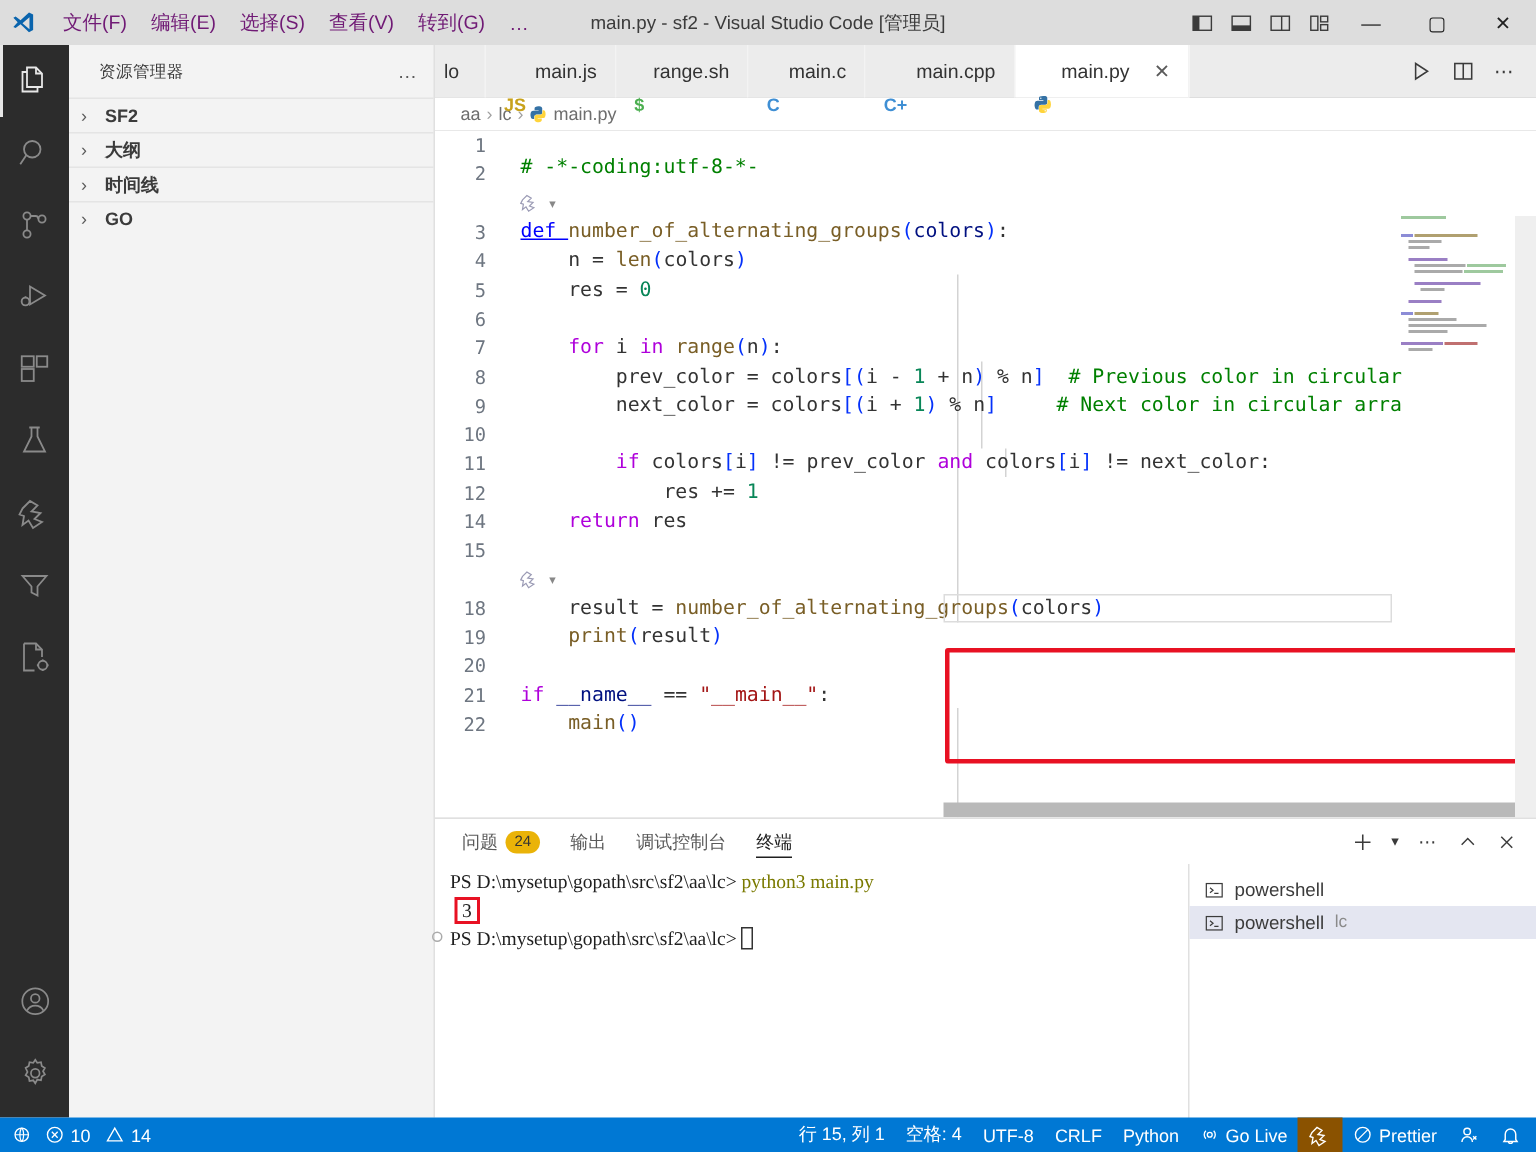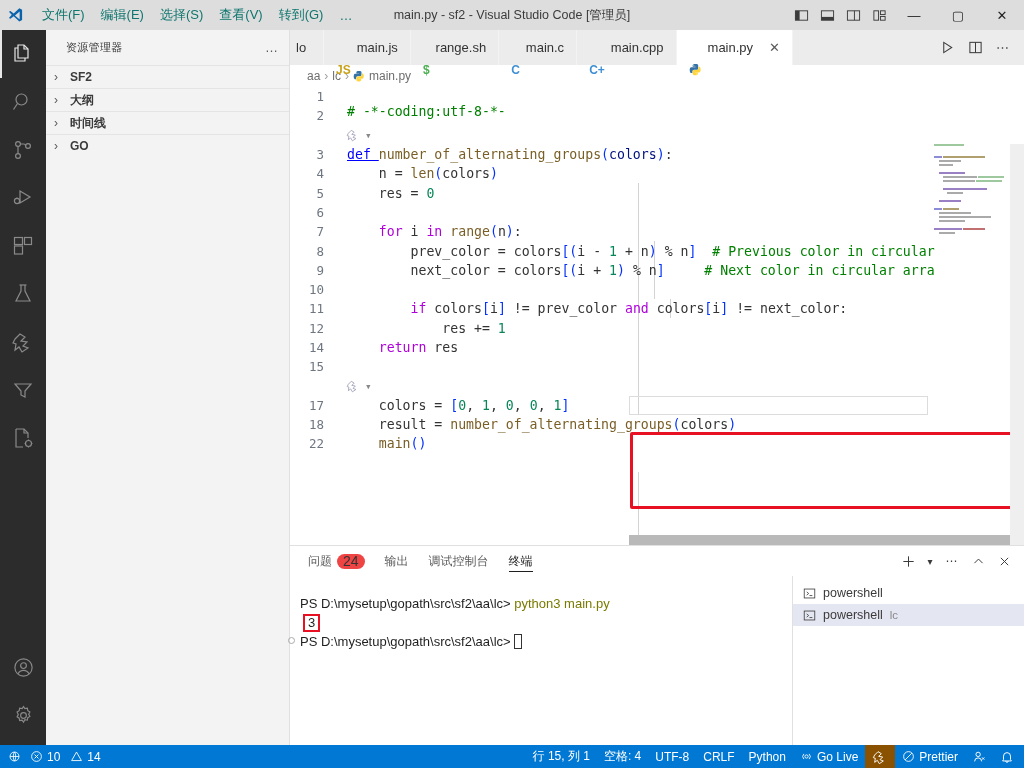--- a/index.html
+++ b/index.html
@@ -13,21 +13,21 @@
   #app { position: relative; width: 1024px; height: 768px; }
 
   
   .titlebar {
     position: absolute; top: 0; left: 0; width: 1024px; height: 30px;
     background: #dddddd; display: flex; align-items: center;
     color: #1f1f1f; font-size: 13px;
   }
   .vscode-logo { width: 30px; height: 30px; display: flex; align-items: center; justify-content: center; }
   .menu-items { display: flex; align-items: center; gap: 0px; margin-left: 4px; }
-  .menu-item { padding: 4px 8px; color: #0f766e; white-space: nowrap; font-size: 13px; }
+  .menu-item { padding: 4px 8px; color: #701a75; white-space: nowrap; font-size: 13px; }
   .title-center {
     position: absolute; left: 0; width: 1024px; text-align: center;
     color: #3b3b3b; font-size: 12.5px; pointer-events: none;
   }
   .win-right { position: absolute; right: 0; top: 0; height: 30px; display: flex; align-items: center; }
   .layout-btn { width: 26px; height: 30px; display: flex; align-items: center; justify-content: center; }
   .win-ctrl { width: 44px; height: 30px; display: flex; align-items: center; justify-content: center; font-size: 13px; color: #1f1f1f; }
 
   
   .activitybar {
@@ -115,26 +115,26 @@
   .mm-line { height: 3px; display: flex; gap: 1px; margin-bottom: 1px; }
   .mm-seg { height: 2px; }
   .mm-slider { position: absolute; right: 0; top: 57px; width: 14px; height: 430px; background: #efefef; }
 
   
   .panel { position: absolute; left: 290px; top: 545px; width: 734px; height: 200px; background: #ffffff; border-top: 1px solid #e0e0e0; }
   .panel-tabs { height: 30px; display: flex; padding-left: 10px; gap: 4px; font-size: 12px; }
   .ptab { display: flex; align-items: center; gap: 5px; padding: 0 8px; height: 30px; color: #5a5a5a; position: relative; }
   .ptab.active { color: #1f1f1f; }
   .ptab.active::after { content: ""; position: absolute; left: 8px; right: 8px; bottom: 4px; height: 1px; background: #1f1f1f; }
-  .badge { background: #ef4444; color: #333; border-radius: 9px; padding: 0px 6px; font-size: 14px; line-height: 15px; }
+  .badge { background: #eab308; color: #333; border-radius: 9px; padding: 0px 6px; font-size: 10px; line-height: 15px; }
   .panel-actions { margin-left: auto; display: flex; align-items: center; gap: 2px; padding-right: 8px; color: #3b3b3b; }
   .panel-actions .pb { width: 24px; height: 30px; display: flex; align-items: center; justify-content: center; }
 
-  .terminal { position: absolute; left: 0; top: 40px; width: 502px; height: 170px; padding: 8px 0 0 10px;
-    font-family: Liberation Sans, sans-serif; font-size: 13px; color: #1f1f1f; }
+  .terminal { position: absolute; left: 0; top: 24px; width: 502px; height: 170px; padding: 8px 0 0 10px;
+    font-family: Liberation Serif, serif; font-size: 13px; color: #1f1f1f; }
   .tline { height: 19px; display: flex; align-items: center; white-space: pre; }
   .tl-cmd { color: #7a7a00; }
   .term-redbox { display: inline-block; border: 2px solid #e81123; padding: 0 3px; line-height: 14px; }
 
   .term-list { position: absolute; right: 0; top: 30px; width: 232px; height: 170px; background: #ffffff; border-left: 1px solid #e0e0e0; padding-top: 6px; }
   .term-item { height: 22px; display: flex; align-items: center; gap: 7px; padding-left: 10px; font-size: 12.5px; color: #3b3b3b; }
   .term-item.active { background: #e4e6f1; }
 
   
   .statusbar {
@@ -441,26 +441,34 @@
           <span class="lensinner">
             <span>
               <svg width="14" height="14" viewBox="0 0 24 24" fill="none" stroke="#9b9bb5" stroke-width="1.4">
                   <path d="M4 9l5-5 5 3-4 4 6 1-4 4 5 2-6 4-3-5-4 3 1-6-3-1 2-4z"></path>
                 </svg>
             </span>
             <span style="color:#888;font-size:11px;">▾</span>
           </span>
         </div>
         <div class="cl">
-          <span class="gutter">17</span>
-          <span class="codetext"><span class="pl">    colors = </span><span class="brk">[</span><span class="num">0</span><span class="pl">, </span><span class="num">1</span><span class="pl">, </span><span class="num">0</span><span class="pl">, </span><span class="num">0</span><span class="pl">, </span><span class="num">1</span><span class="brk">]</span></span>
-        </div>
-        <div class="cl">
           <span class="gutter">18</span>
           <span class="codetext"><span class="pl">    result = </span><span class="fn">number_of_alternating_groups</span><span class="brk">(</span><span class="pl">colors</span><span class="brk">)</span></span>
+        </div>
+        <div class="cl">
+          <span class="gutter">19</span>
+          <span class="codetext"><span class="pl">    </span><span class="fn">print</span><span class="brk">(</span><span class="pl">result</span><span class="brk">)</span></span>
+        </div>
+        <div class="cl">
+          <span class="gutter">20</span>
+          <span class="codetext"></span>
+        </div>
+        <div class="cl">
+          <span class="gutter">21</span>
+          <span class="codetext"><span class="kw2">if </span><span class="var">__name__ </span><span class="pl">== </span><span class="str">"__main__"</span><span class="pl">:</span></span>
         </div>
         <div class="cl">
           <span class="gutter">22</span>
           <span class="codetext"><span class="pl">    </span><span class="fn">main</span><span class="brk">(</span><span class="brk">)</span></span>
         </div>
       </div>
 
       <div class="line15-box" style="top:309px;"></div>
       <div class="red-box-code" style="top:345px;"></div>
       <div class="hscroll"></div>

